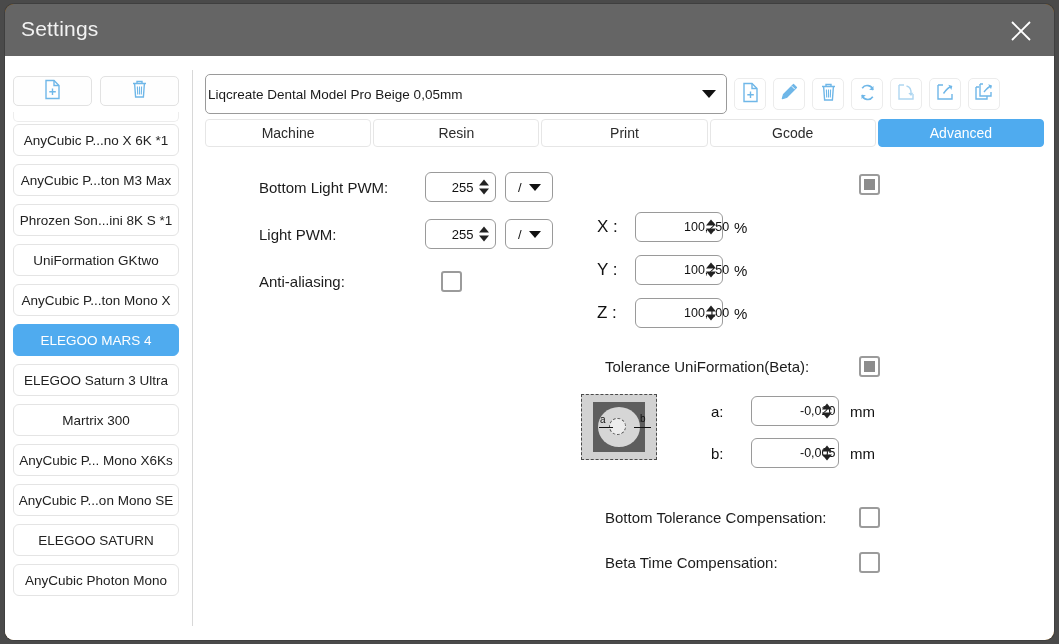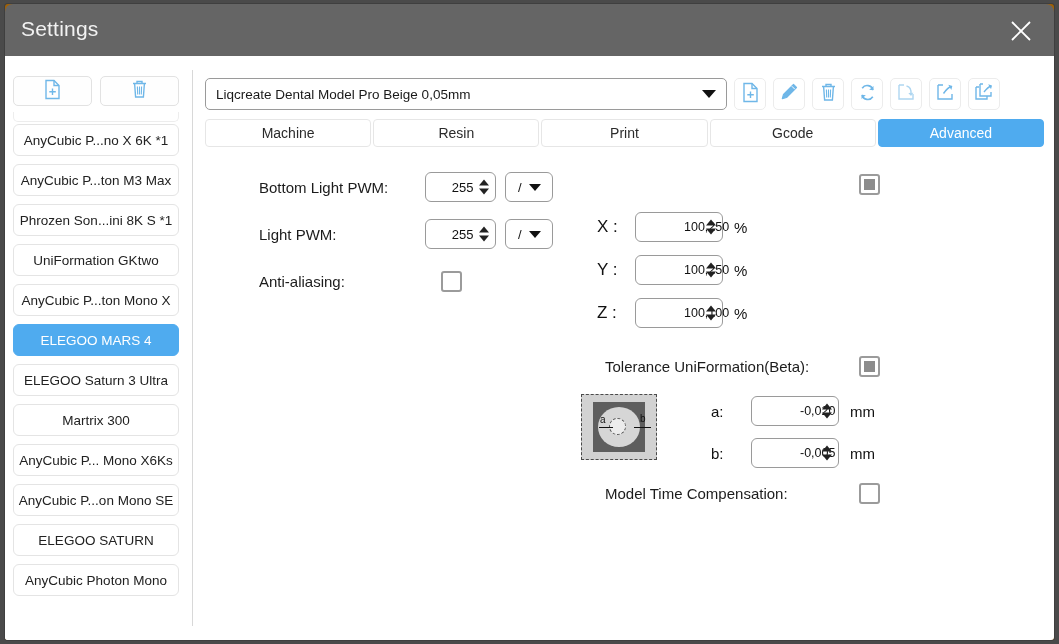--- a/index.html
+++ b/index.html
@@ -8,21 +8,21 @@
     width: 1059px; height: 644px;
     background: #4a4a4a;
     font-family: "Liberation Sans", sans-serif;
     overflow: hidden;
   }
 
   #window {
     position: absolute;
     left: 5px; top: 4px;
     width: 1049px; height: 636px;
-    border-radius: 3px;
+    border-radius: 9px;
     background: #a16207;
     overflow: hidden;
     box-shadow: 0 0 0 1px #3f3f3f;
   }
 
   
   #titlebar {
     position: relative;
     height: 52px;
     background: #656565;
@@ -131,27 +131,27 @@
     position: absolute;
     left: 4px; top: 22px;
     right: 10px;
     height: 32px;
     display: flex;
     align-items: center;
     gap: 7px;
   }
   #profile-combo {
     width: 522px;
-    height: 32px;
+    height: 40px;
     border: 1px solid #9a9a9a;
     border-radius: 5px;
     background: #fff;
     display: flex;
     align-items: center;
-    padding: 0 10px;
+    padding: 0 2px;
     position: relative;
     cursor: pointer;
     font-size: 13.5px;
     color: #1a1a1a;
   }
   #profile-combo .caret {
     position: absolute;
     right: 10px; top: 50%;
     transform: translateY(-50%);
     width: 0; height: 0;
@@ -698,23 +698,29 @@
                 <span class="arrows">
                   <span class="arr-up"></span>
                   <span class="arr-dn"></span>
                 </span>
               </div>
               <span class="unit">mm</span>
             </div>
           </div>
         </div>
 
+        <div class="bottom-row" style="margin-top:24px;">
+          <span class="flabel">Bottom Tolerance Compensation:</span>
+          <span class="cb-wrap">
+            <span class="cbox"></span>
+          </span>
+        </div>
 
         <div class="bottom-row">
-          <span class="flabel">Model Time Compensation:</span>
+          <span class="flabel">Beta Time Compensation:</span>
           <span class="cb-wrap">
             <span class="cbox"></span>
           </span>
         </div>
 
       </div>
     </div>
   </div>
 </div>
 

